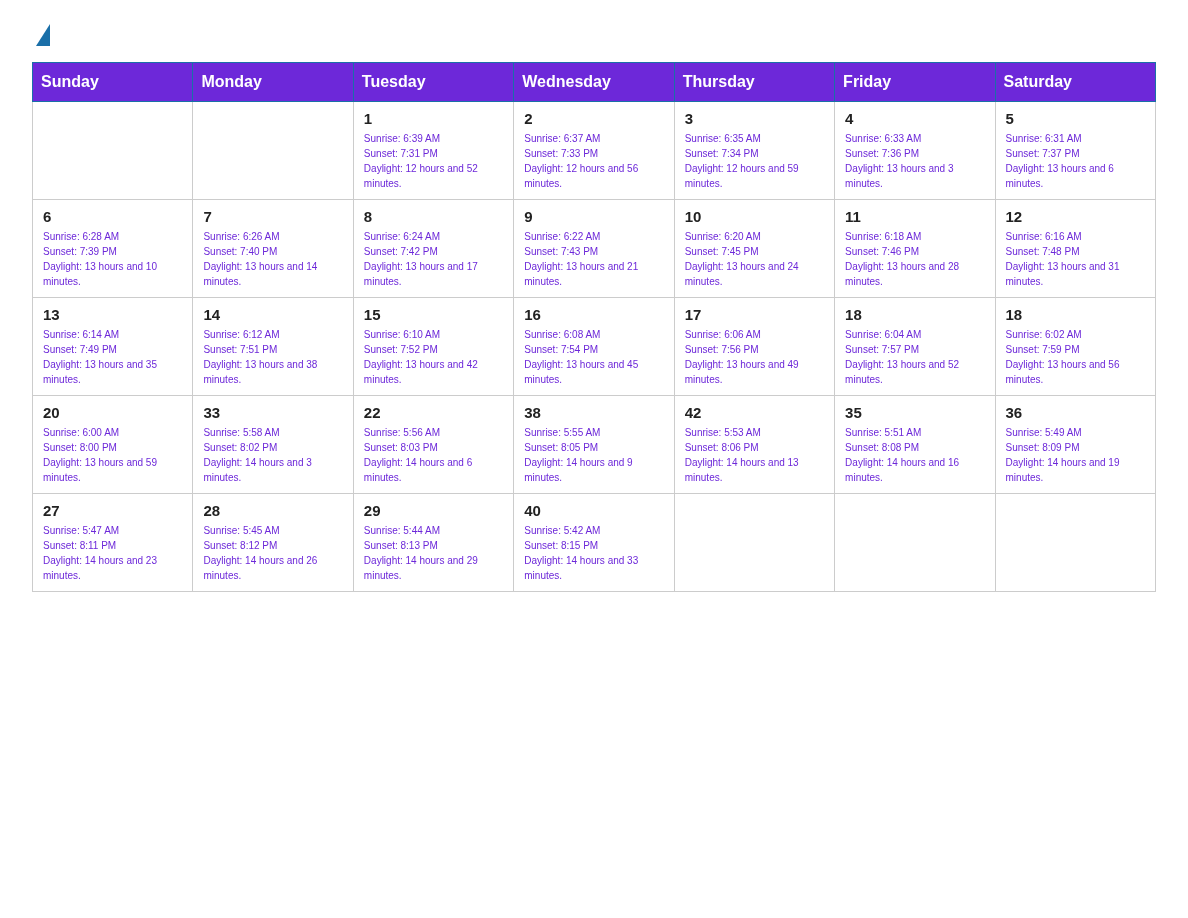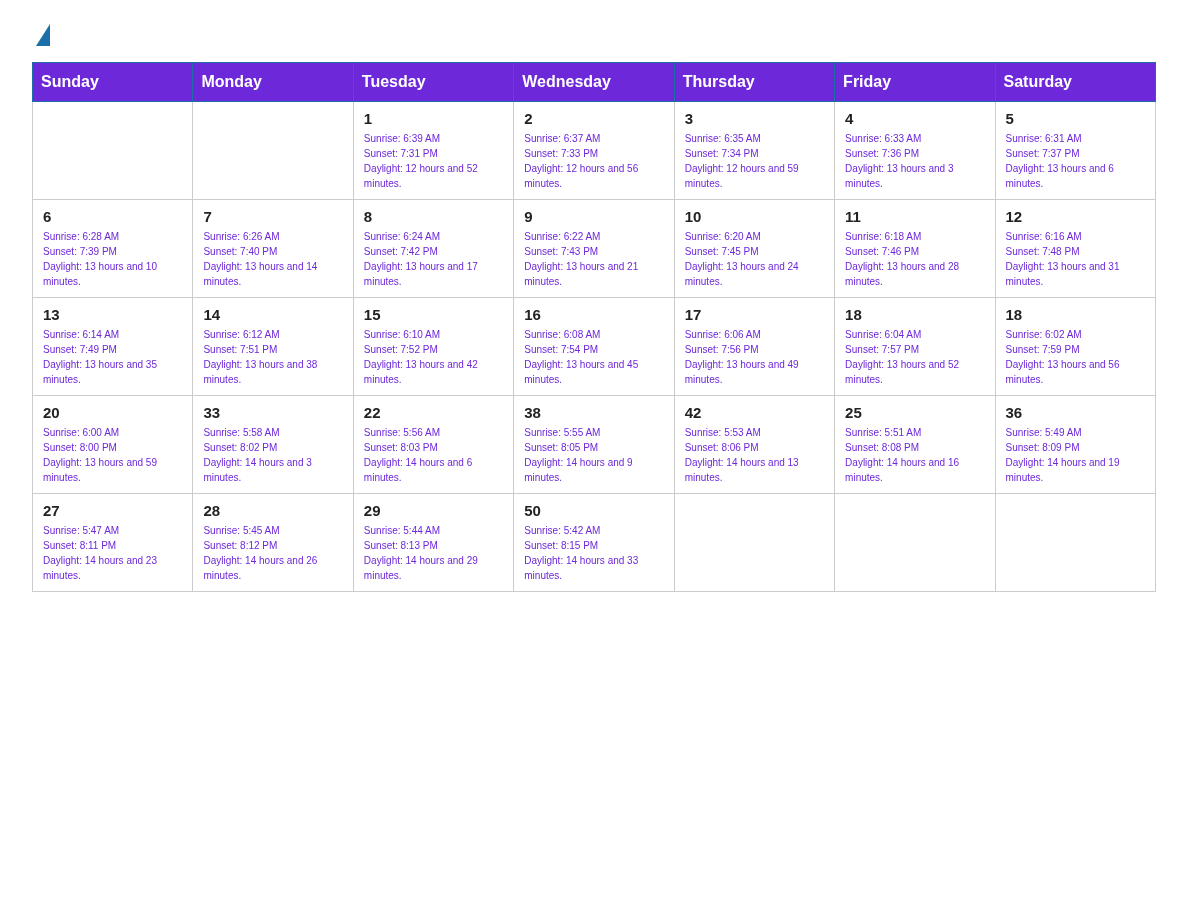--- a/index.html
+++ b/index.html
@@ -230,21 +230,21 @@
         </td>
         <td>
           <div class="day-num">38</div>
           <div class="day-info">Sunrise: 5:55 AM<br>Sunset: 8:05 PM<br>Daylight: 14 hours and 9 minutes.</div>
         </td>
         <td>
           <div class="day-num">42</div>
           <div class="day-info">Sunrise: 5:53 AM<br>Sunset: 8:06 PM<br>Daylight: 14 hours and 13 minutes.</div>
         </td>
         <td>
-          <div class="day-num">25</div>
+          <div class="day-num">35</div>
           <div class="day-info">Sunrise: 5:51 AM<br>Sunset: 8:08 PM<br>Daylight: 14 hours and 16 minutes.</div>
         </td>
         <td>
           <div class="day-num">36</div>
           <div class="day-info">Sunrise: 5:49 AM<br>Sunset: 8:09 PM<br>Daylight: 14 hours and 19 minutes.</div>
         </td>
       </tr>
       <tr>
         <td>
           <div class="day-num">27</div>
@@ -252,21 +252,21 @@
         </td>
         <td>
           <div class="day-num">28</div>
           <div class="day-info">Sunrise: 5:45 AM<br>Sunset: 8:12 PM<br>Daylight: 14 hours and 26 minutes.</div>
         </td>
         <td>
           <div class="day-num">29</div>
           <div class="day-info">Sunrise: 5:44 AM<br>Sunset: 8:13 PM<br>Daylight: 14 hours and 29 minutes.</div>
         </td>
         <td>
-          <div class="day-num">50</div>
+          <div class="day-num">40</div>
           <div class="day-info">Sunrise: 5:42 AM<br>Sunset: 8:15 PM<br>Daylight: 14 hours and 33 minutes.</div>
         </td>
         <td class="empty-cell"></td>
         <td class="empty-cell"></td>
         <td class="empty-cell"></td>
       </tr>
     </tbody>
 </table>
 
 </body></html>

